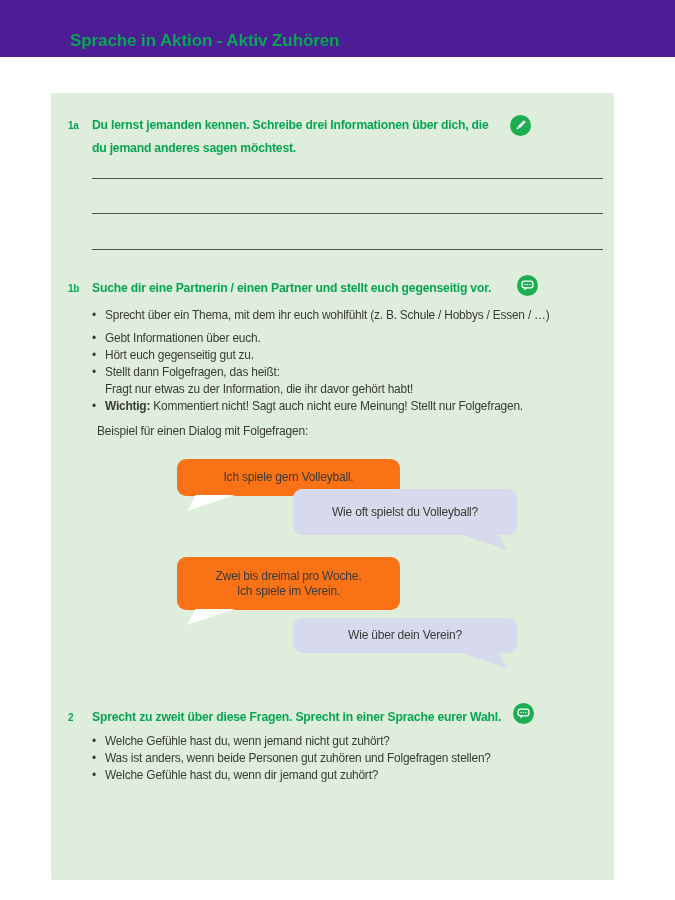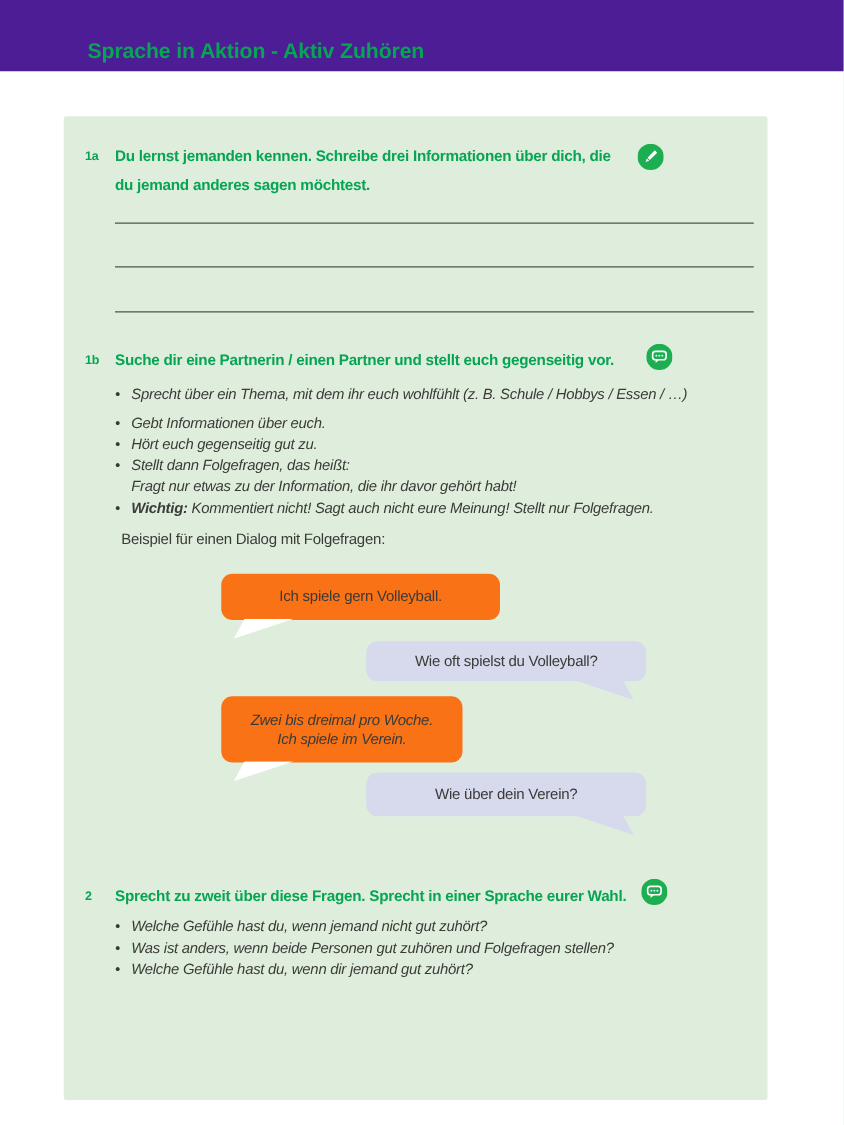--- a/index.html
+++ b/index.html
@@ -36,21 +36,21 @@
 
   .wline{position:absolute;left:41px;width:511px;height:0;border-top:1.3px solid #51524b;}
   .wline-1{top:85px;}
   .wline-2{top:120px;}
   .wline-3{top:156px;}
 
   ul.bullets{
     position:absolute;list-style:none;margin:0;padding:0;
     color:#3a3a38;font-size:11.9px;letter-spacing:-0.2px;
   }
-  ul.bullets li{position:relative;padding-left:13px;line-height:17px;font-style:italic;}
+  ul.bullets li{position:relative;padding-left:13px;line-height:17px;}
   ul.bullets li::before{
     content:"•";position:absolute;left:0;top:0;color:#3a3a38;
   }
   ul.bullets li.continuation::before{content:"";}
   .ul-1b{left:41px;top:214px;width:510px;}
   .ul-1b li.first{margin-bottom:6px;}
   .ul-2{left:41px;top:640px;width:510px;}
   .ul-2 li{line-height:17.5px;}
 
   .example-label{
@@ -63,22 +63,22 @@
     display:flex;flex-direction:column;justify-content:center;align-items:center;
     color:#3a3a38;font-size:12px;letter-spacing:-0.2px;text-align:center;
   }
   .bubble .bline{line-height:15px;}
   .bubble-left{background:#f97316;}
   .bubble-right{background:#d7daed;}
   .tail{position:absolute;width:48px;height:16px;bottom:-15px;}
   .tail-left{left:10px;background:#ffffff;clip-path:polygon(0 100%,18% 0,100% 0);}
   .tail-right{right:10px;background:#d7daed;clip-path:polygon(100% 100%,82% 0,0 0);}
   .bubble-1{left:126px;top:366px;width:223px;height:37px;}
-  .bubble-2{left:242px;top:420px;width:224px;height:32px;}
-  .bubble-3{left:126px;top:464px;width:193px;height:53px;font-style:italic;}
+  .bubble-2{left:242px;top:396px;width:224px;height:46px;}
+  .bubble-3{left:126px;top:464px;width:223px;height:53px;}
   .bubble-4{left:242px;top:525px;width:224px;height:35px;}
 </style>
 </head>
 <body>
 
 <div class="page-header">
   <div class="page-title">Sprache in Aktion - Aktiv Zuhören</div>
 </div>
 
 <div class="panel">

